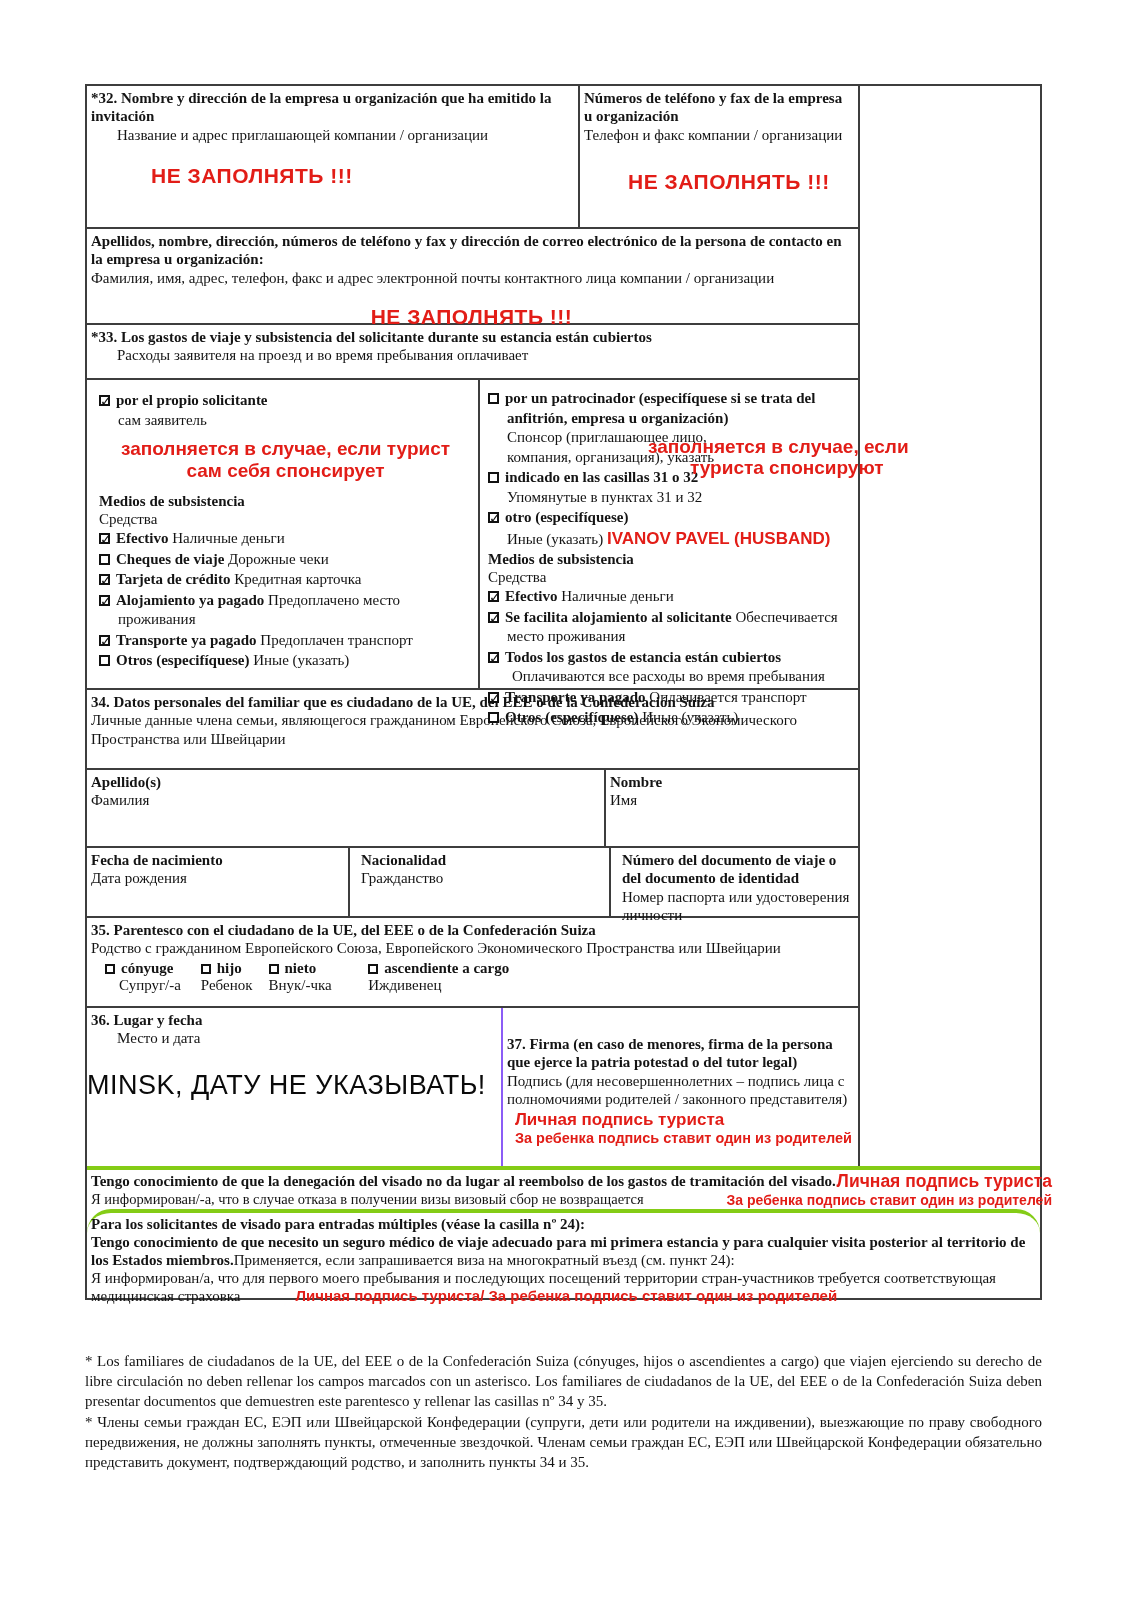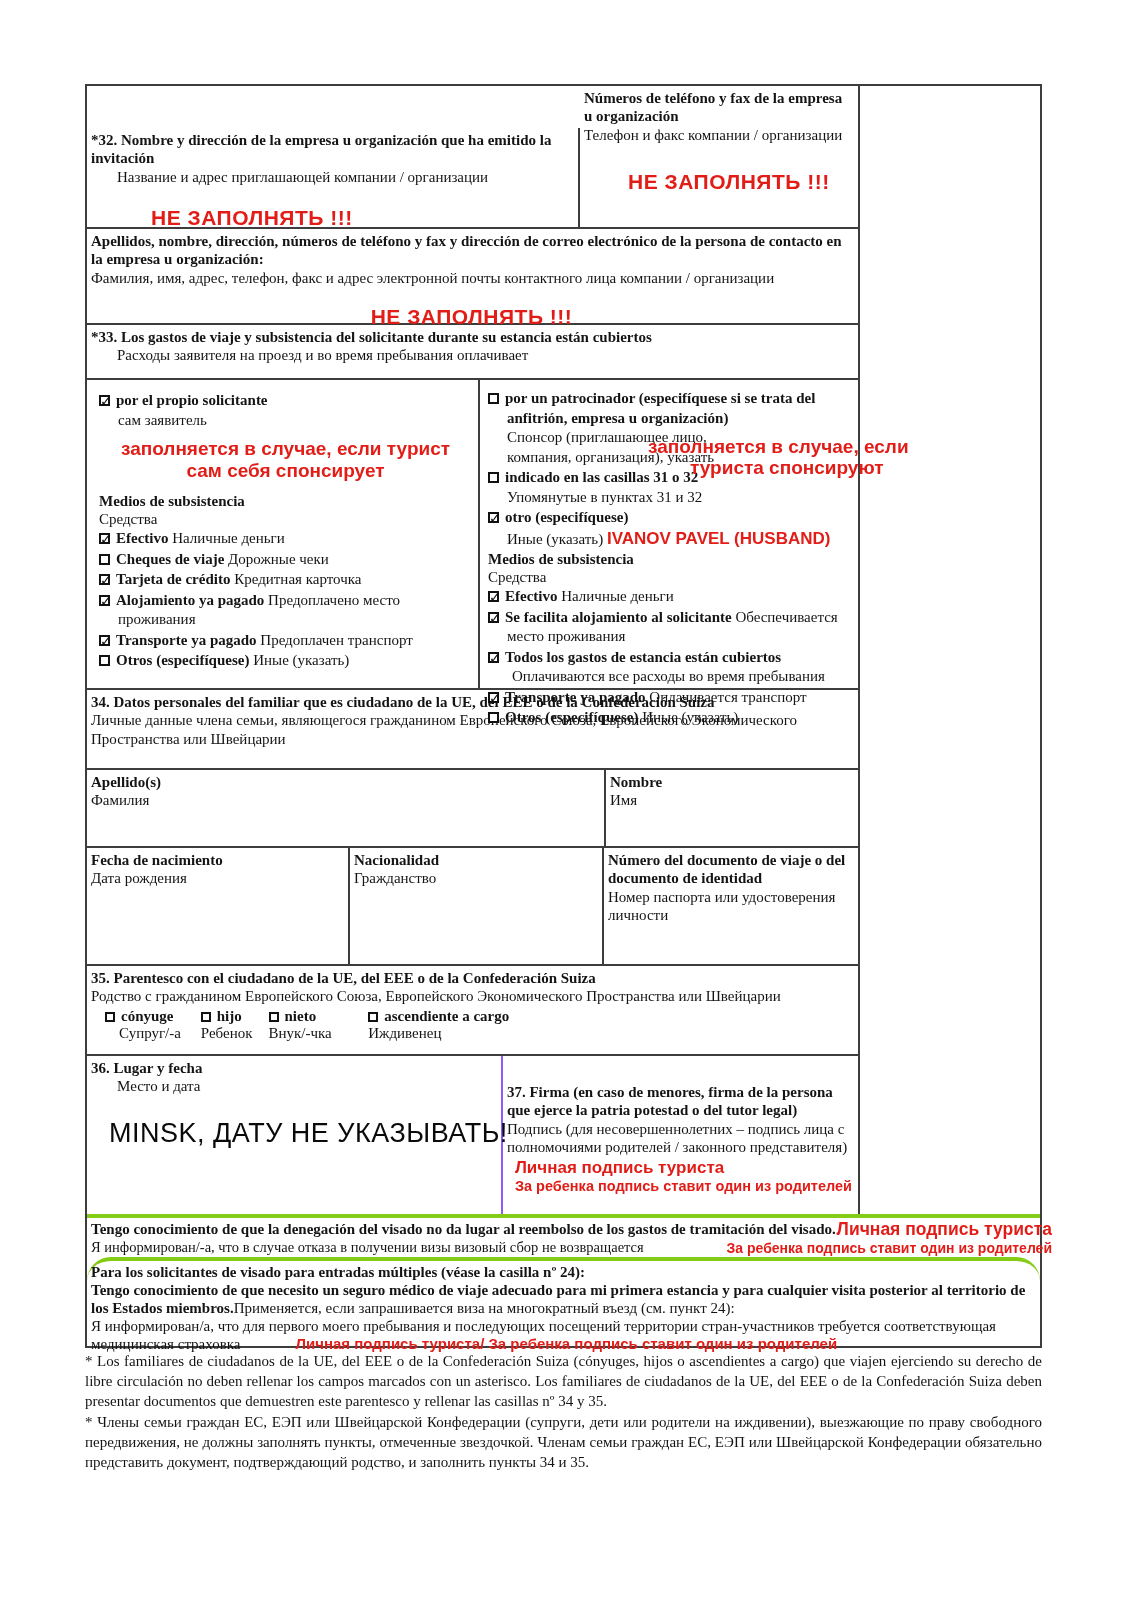--- a/index.html
+++ b/index.html
@@ -28,48 +28,48 @@
   .cb { display:inline-block; width:11px; height:11px; border:2px solid #111; margin-right:6px;
         position:relative; vertical-align:-1px; background:#fff; text-indent:0; }
   .cb[data-checked="true"]::after { content:"✓"; position:absolute; left:-1px; top:-5px;
         font-size:14px; font-weight:bold; color:#111; font-family:"DejaVu Sans", sans-serif; }
 
   .opt { padding-left:19px; text-indent:-19px; font-size:15px; line-height:1.3; margin-top:1px; }
   .opt .ru-block { display:block; text-indent:0; }
 
   
   .r32 { height:143px; display:flex; }
-  .c32l { width:493px; border-right:2px solid #3d3d3d;margin-top:42px; }
+  .c32l { width:493px; border-right:2px solid #3d3d3d; }
   .c32r { flex:1; }
   .rcontact { height:96px; }
   .h33 { height:55px; }
   .b33 { height:310px; display:flex; }
   .c33l { width:393px; border-right:2px solid #3d3d3d; padding:10px 6px 0 12px; }
   .c33r { flex:1; padding:8px 2px 0 8px; position:relative; }
   .h34 { height:80px; }
   .rapell { height:78px; display:flex; }
   .capell { width:519px; border-right:2px solid #3d3d3d; }
-  .rfecha { height:118px; display:flex; }
+  .rfecha { height:70px; display:flex;gap:7px; }
   .cfecha { width:263px; border-right:2px solid #3d3d3d; }
   .cnac { width:254px; border-right:2px solid #3d3d3d; }
   .cdoc { flex:1; }
   .r35 { height:90px; }
   .r3637 { height:158px; display:flex; border-bottom:0; }
   .c36 { width:423px; border-right:2px solid #8b5cf6; position:relative; }
   .c37 { flex:1;margin-top:24px; }
 
   .notice { border-top:4px solid #84cc16; padding:2px 4px 0 4px; position:relative; }
   .n1 { height:43px; }
   .n2 { height:89px;border-radius:24px; }
 
   .note33l { text-align:center; font-size:19px; line-height:1.15; margin:8px 0 10px 0; }
   .note33r { position:absolute; left:168px; top:57px; font-size:19px; line-height:1.1; white-space:nowrap; z-index:3; }
   .note33r .l2 { display:block; margin-left:42px; }
 
-  .minsk { position:absolute; left:22px; top:62px; font-family:"Liberation Sans", sans-serif;
+  .minsk { position:absolute; left:0; top:62px; font-family:"Liberation Sans", sans-serif;
            font-size:27px; color:#0a0a0a; letter-spacing:0.5px; white-space:nowrap; }
 
   .s37red1 { font-size:17px; padding-left:8px; margin-top:2px; }
   .s37red2 { font-size:14.5px; padding-left:8px; white-space:nowrap; }
 
   .n1red { position:absolute; right:-12px; top:1px; text-align:right; z-index:3; }
   .n1red .l1 { font-size:17.5px; white-space:nowrap; }
   .n1red .l2 { font-size:14px; white-space:nowrap; }
 
   .n2red { font-size:15px; margin-left:55px; white-space:nowrap; }

